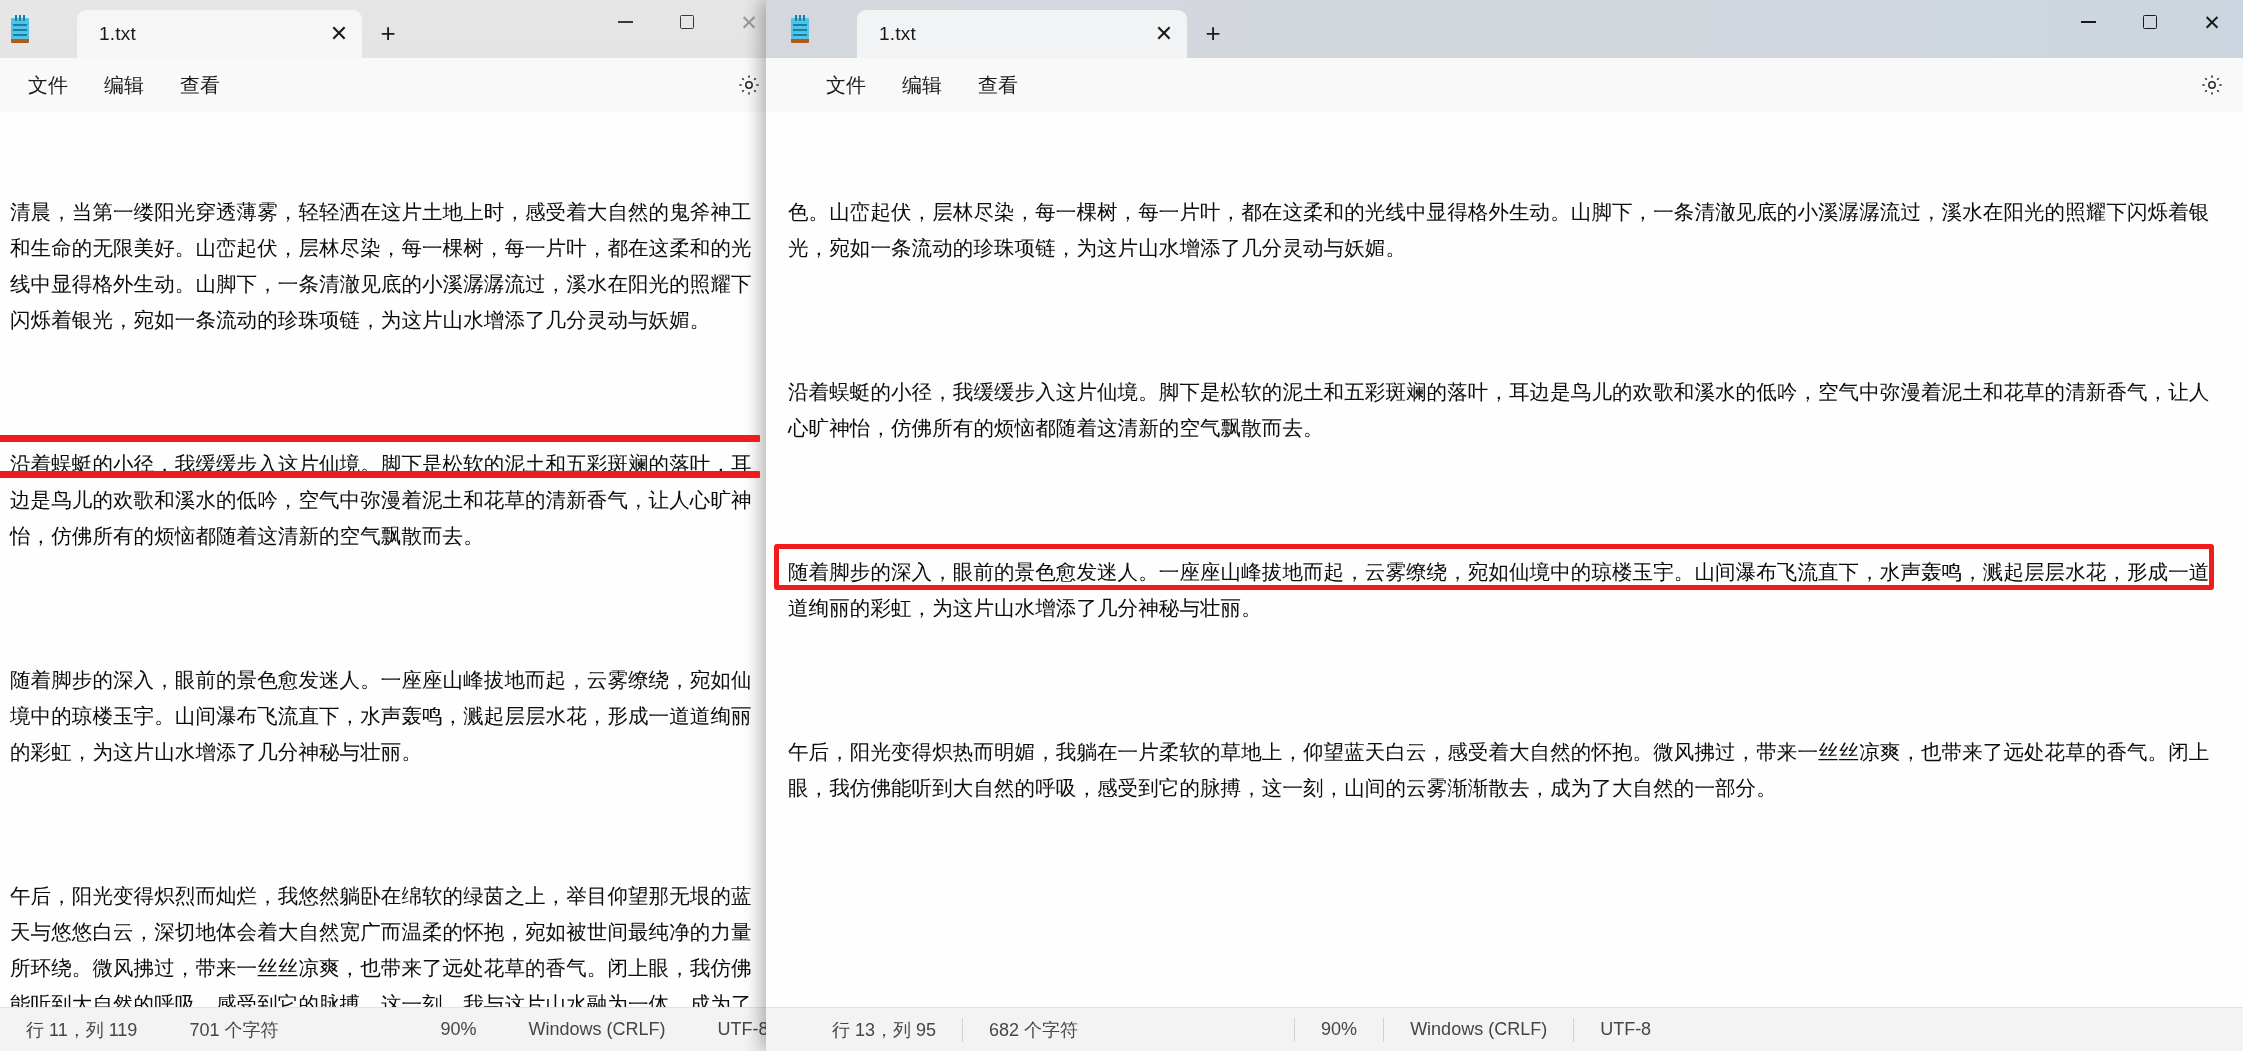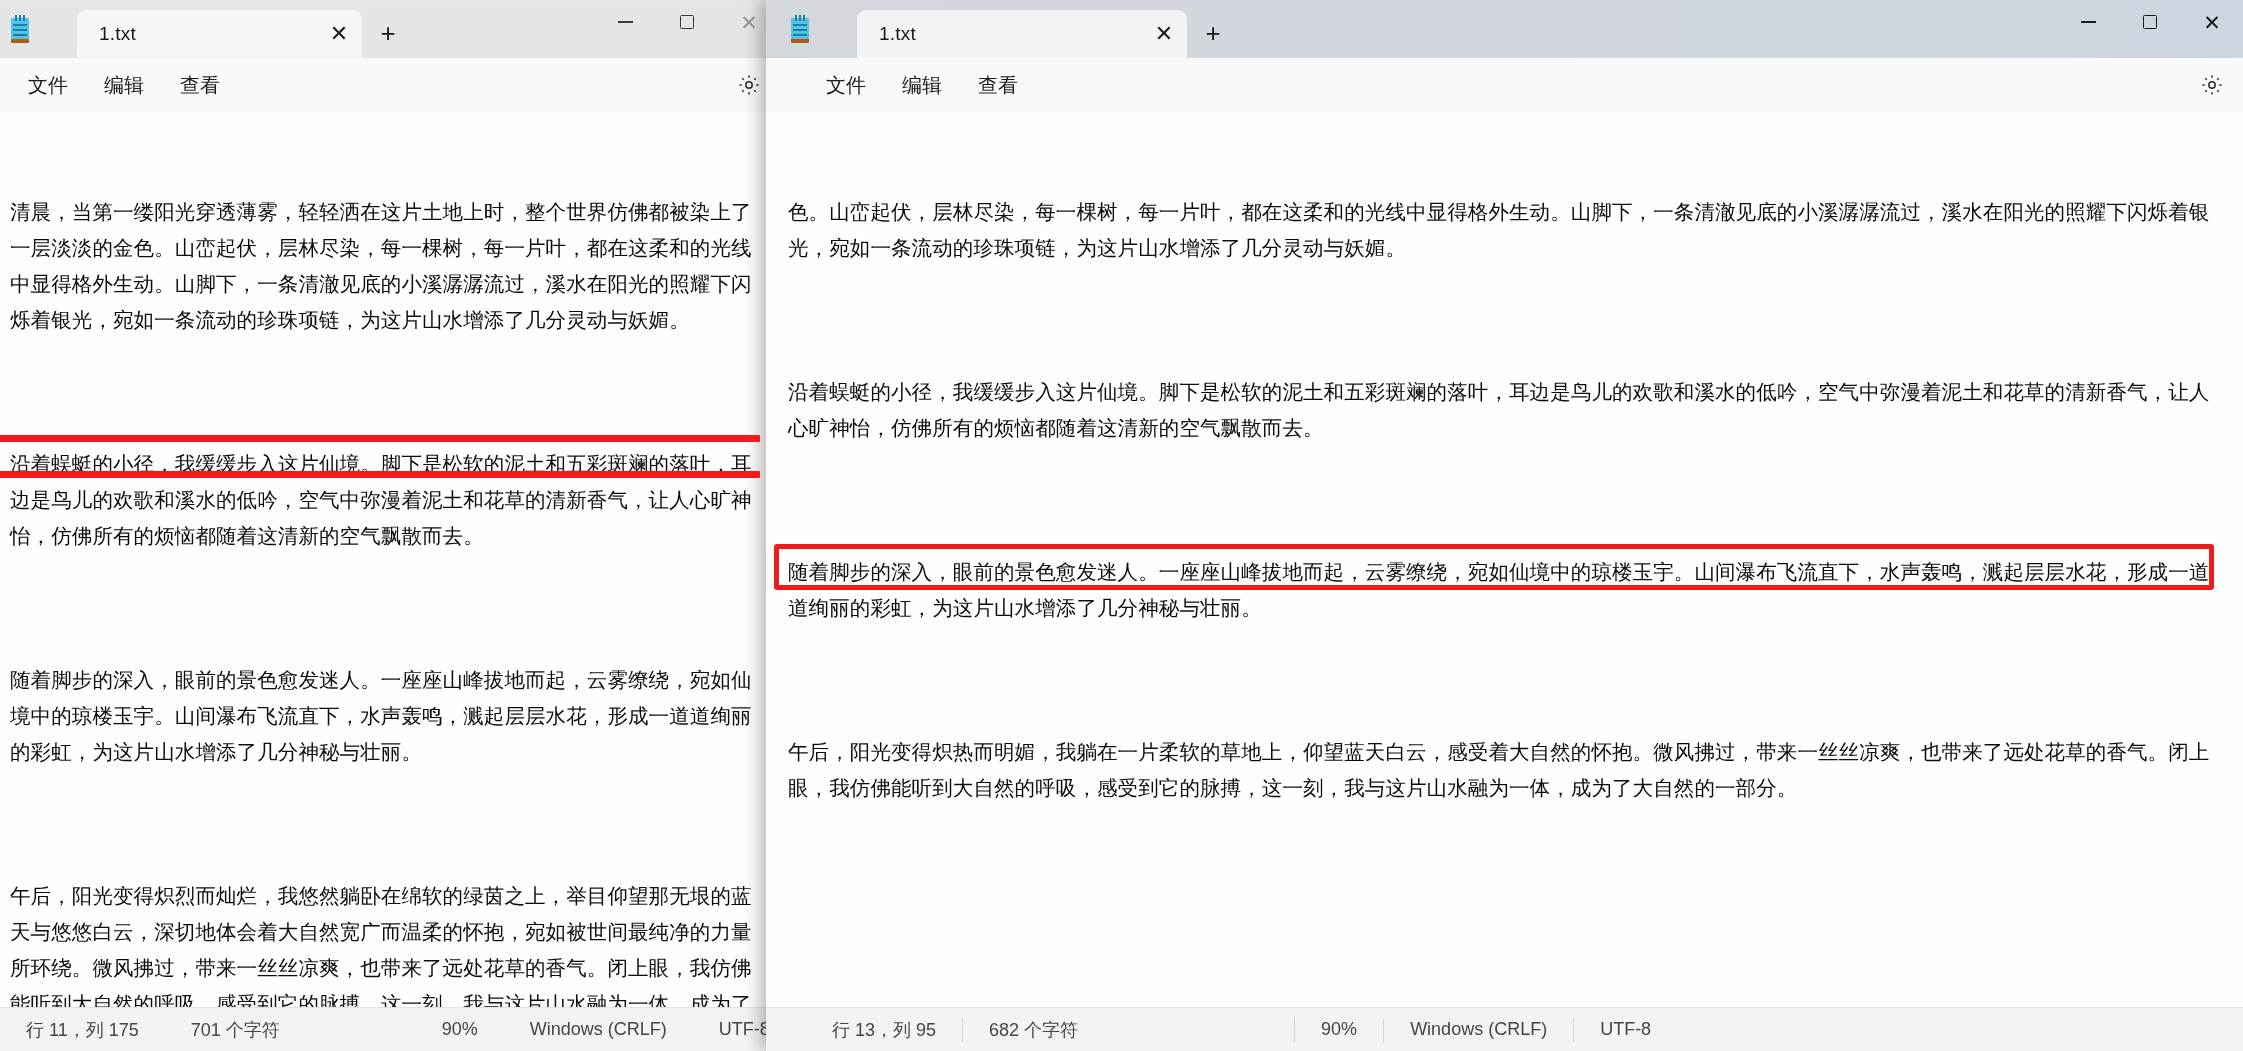--- a/index.html
+++ b/index.html
@@ -235,34 +235,34 @@
     <div class="gear">
       <svg width="24" height="24" viewBox="0 0 24 24" fill="none" stroke="#2b2b2b" stroke-width="1.5">
         <circle cx="12" cy="12" r="3.2"></circle>
         <path d="M12 2.4v2.3M12 19.3v2.3M2.4 12h2.3M19.3 12h2.3M5.2 5.2l1.6 1.6M17.2 17.2l1.6 1.6M18.8 5.2l-1.6 1.6M6.8 17.2l-1.6 1.6"></path>
       </svg>
     </div>
   </div>
 
   <div class="editor">
     <div class="doc">
-      <p>清晨，当第一缕阳光穿透薄雾，轻轻洒在这片土地上时，整个世界仿佛都被染上了一层淡淡的金色。山峦起伏，层林尽染，每一棵树，每一片叶，都在这柔和的光线中显得格外生动。山脚下，一条清澈见底的小溪潺潺流过，溪水在阳光的照耀下闪烁着银光，宛如一条流动的珍珠项链，为这片山水增添了几分灵动与妖媚。</p>
+      <p>清晨，当第一缕阳光穿透薄雾，轻轻洒在这片土地上时，感受着大自然的鬼斧神工和生命的无限美好。山峦起伏，层林尽染，每一棵树，每一片叶，都在这柔和的光线中显得格外生动。山脚下，一条清澈见底的小溪潺潺流过，溪水在阳光的照耀下闪烁着银光，宛如一条流动的珍珠项链，为这片山水增添了几分灵动与妖媚。</p>
       <p>沿着蜈蜓的小径，我缓缓步入这片仙境。脚下是松软的泥土和五彩斑斓的落叶，耳边是鸟儿的欢歌和溪水的低吟，空气中弥漫着泥土和花草的清新香气，让人心旷神怡，仿佛所有的烦恼都随着这清新的空气飘散而去。</p>
       <p>随着脚步的深入，眼前的景色愈发迷人。一座座山峰拔地而起，云雾缭绕，宛如仙境中的琼楼玉宇。山间瀑布飞流直下，水声轰鸣，溅起层层水花，形成一道道绚丽的彩虹，为这片山水增添了几分神秘与壮丽。</p>
       <p>午后，阳光变得炽烈而灿烂，我悠然躺卧在绵软的绿茵之上，举目仰望那无垠的蓝天与悠悠白云，深切地体会着大自然宽广而温柔的怀抱，宛如被世间最纯净的力量所环绕。微风拂过，带来一丝丝凉爽，也带来了远处花草的香气。闭上眼，我仿佛能听到大自然的呼吸，感受到它的脉搏，这一刻，我与这片山水融为一体，成为了大自然的一部分。</p>
       
       
     </div>
 
     <div class="ann-underline" style="left:-10px; top:323px; width:770px;"></div>
     <div class="ann-underline" style="left:-10px; top:359px; width:770px;"></div>
   </div>
 
   <div class="statusbar">
-    <div class="sb-cell">行 11，列 175</div>
+    <div class="sb-cell">行 11，列 119</div>
     <div class="sb-sep"></div>
     <div class="sb-cell">701 个字符</div>
     <div class="sb-spacer" style="width:110px"></div>
     <div class="sb-sep"></div>
     <div class="sb-cell">90%</div>
     <div class="sb-sep"></div>
     <div class="sb-cell">Windows (CRLF)</div>
     <div class="sb-sep"></div>
     <div class="sb-cell">UTF-8</div>
   </div>
@@ -314,21 +314,21 @@
         <path d="M12 2.4v2.3M12 19.3v2.3M2.4 12h2.3M19.3 12h2.3M5.2 5.2l1.6 1.6M17.2 17.2l1.6 1.6M18.8 5.2l-1.6 1.6M6.8 17.2l-1.6 1.6"></path>
       </svg>
     </div>
   </div>
 
   <div class="editor" style="padding:10px 22px 0 22px">
     <div class="doc">
       <p>色。山峦起伏，层林尽染，每一棵树，每一片叶，都在这柔和的光线中显得格外生动。山脚下，一条清澈见底的小溪潺潺流过，溪水在阳光的照耀下闪烁着银光，宛如一条流动的珍珠项链，为这片山水增添了几分灵动与妖媚。</p>
       <p>沿着蜈蜓的小径，我缓缓步入这片仙境。脚下是松软的泥土和五彩斑斓的落叶，耳边是鸟儿的欢歌和溪水的低吟，空气中弥漫着泥土和花草的清新香气，让人心旷神怡，仿佛所有的烦恼都随着这清新的空气飘散而去。</p>
       <p>随着脚步的深入，眼前的景色愈发迷人。一座座山峰拔地而起，云雾缭绕，宛如仙境中的琼楼玉宇。山间瀑布飞流直下，水声轰鸣，溅起层层水花，形成一道道绚丽的彩虹，为这片山水增添了几分神秘与壮丽。</p>
-      <p>午后，阳光变得炽热而明媚，我躺在一片柔软的草地上，仰望蓝天白云，感受着大自然的怀抱。微风拂过，带来一丝丝凉爽，也带来了远处花草的香气。闭上眼，我仿佛能听到大自然的呼吸，感受到它的脉搏，这一刻，我与这片山水融为一体，成为了大自然的一部分。</p>
+      <p>午后，阳光变得炽热而明媚，我躺在一片柔软的草地上，仰望蓝天白云，感受着大自然的怀抱。微风拂过，带来一丝丝凉爽，也带来了远处花草的香气。闭上眼，我仿佛能听到大自然的呼吸，感受到它的脉搏，这一刻，山间的云雾渐渐散去，成为了大自然的一部分。</p>
       
       
     </div>
 
     <div class="ann-box" style="left:8px; top:432px; width:1440px; height:46px;"></div>
   </div>
 
   <div class="statusbar" style="padding-left:40px">
     <div class="sb-cell">行 13，列 95</div>
     <div class="sb-sep"></div>

